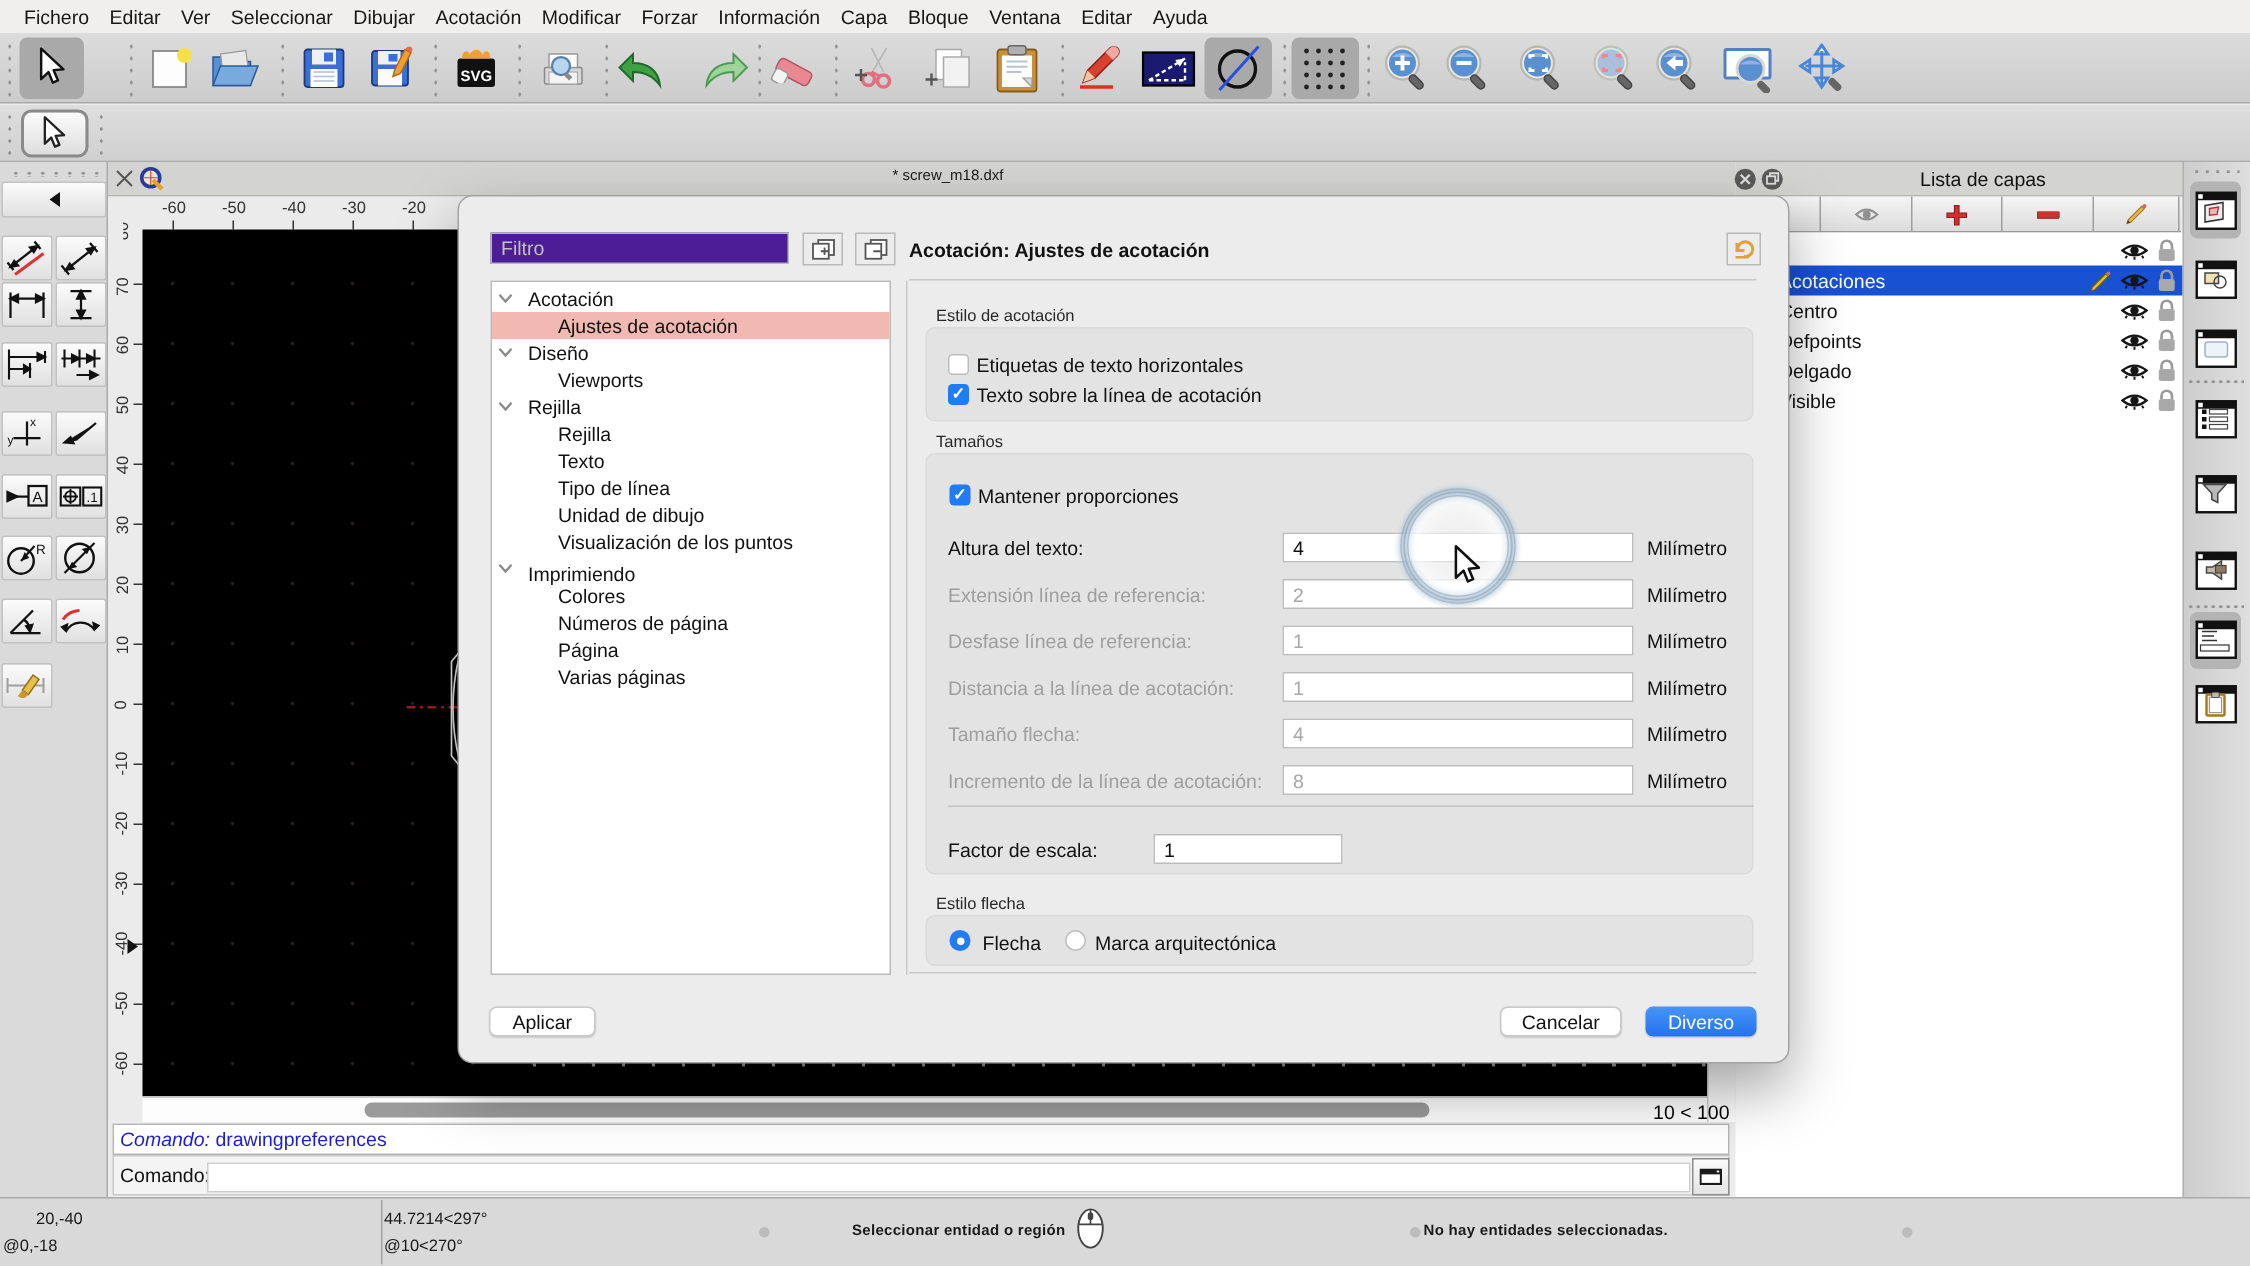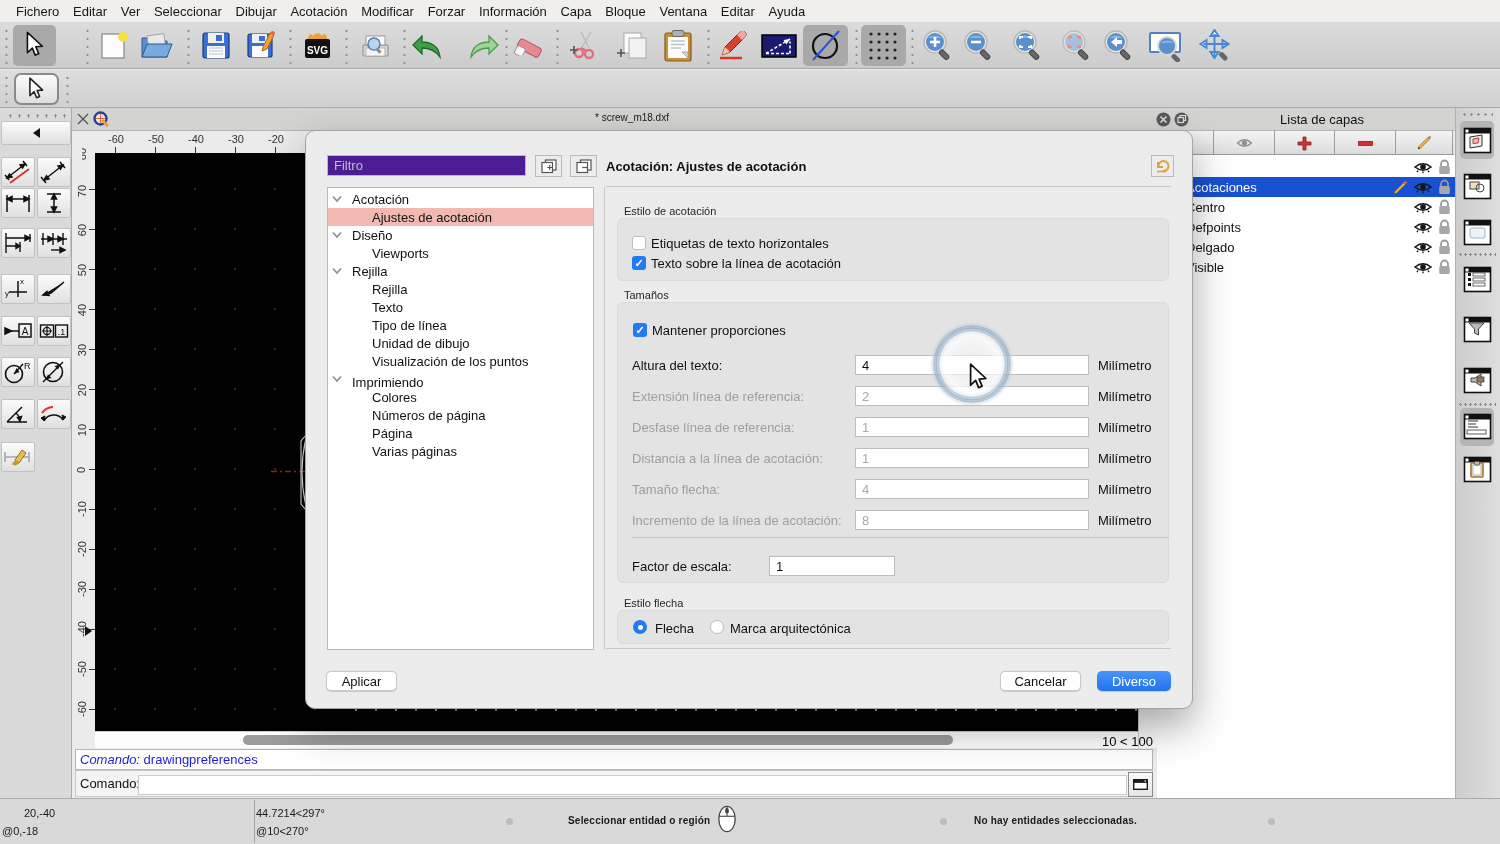--- a/index.html
+++ b/index.html
@@ -676,21 +676,21 @@
     <rect x="0.7" y="0.7" width="13.6" height="3.2" fill="#1a1a1a"></rect>
     <rect x="11.5" y="1.4" width="1.6" height="1.2" fill="#fff"></rect>
   </svg>
 <div id="statusbar" class="abs"></div>
 <div class="sbtext abs" style="left:2px;top:807px;margin-left:22px;">20,-40</div>
 <div class="sbtext abs" style="left:2px;top:825px;">@0,-18</div>
 <div class="abs" style="left:254px;top:800px;width:1px;height:43px;background:#a2a2a2;"></div>
 <div class="sbtext abs" style="left:256px;top:807px;">44.7214&lt;297°</div>
 <div class="sbtext abs" style="left:256px;top:825px;">@10&lt;270°</div>
 <div class="sbtext sbbold abs" style="left:568px;top:815px;">Seleccionar entidad o región</div>
-<div class="sbtext sbbold abs" style="left:974px;top:815px;text-align:right;">No hay entidades seleccionadas.</div>
+<div class="sbtext sbbold abs" style="left:949px;top:815px;text-align:right;">No hay entidades seleccionadas.</div>
 <div class="abs" style="left:506px;top:818px;width:7px;height:7px;border-radius:50%;background:#bcbcbc;"></div>
 <div class="abs" style="left:940px;top:818px;width:7px;height:7px;border-radius:50%;background:#bcbcbc;"></div>
 <div class="abs" style="left:1268px;top:818px;width:7px;height:7px;border-radius:50%;background:#bcbcbc;"></div>
 <svg class="abs" style="left:717px;top:802px;" width="20" height="34" viewBox="0 0 22 34">
     <ellipse cx="11" cy="17" rx="9" ry="14" fill="#fff" stroke="#444" stroke-width="1.4"></ellipse>
     <line x1="11" y1="3" x2="11" y2="14" stroke="#444" stroke-width="1.2"></line>
     <line x1="2.5" y1="14" x2="19.5" y2="14" stroke="#444" stroke-width="1.2"></line>
     <rect x="9" y="5" width="4" height="6" rx="2" fill="#444"></rect>
   </svg>
 <div id="dialog" class="abs"></div>

